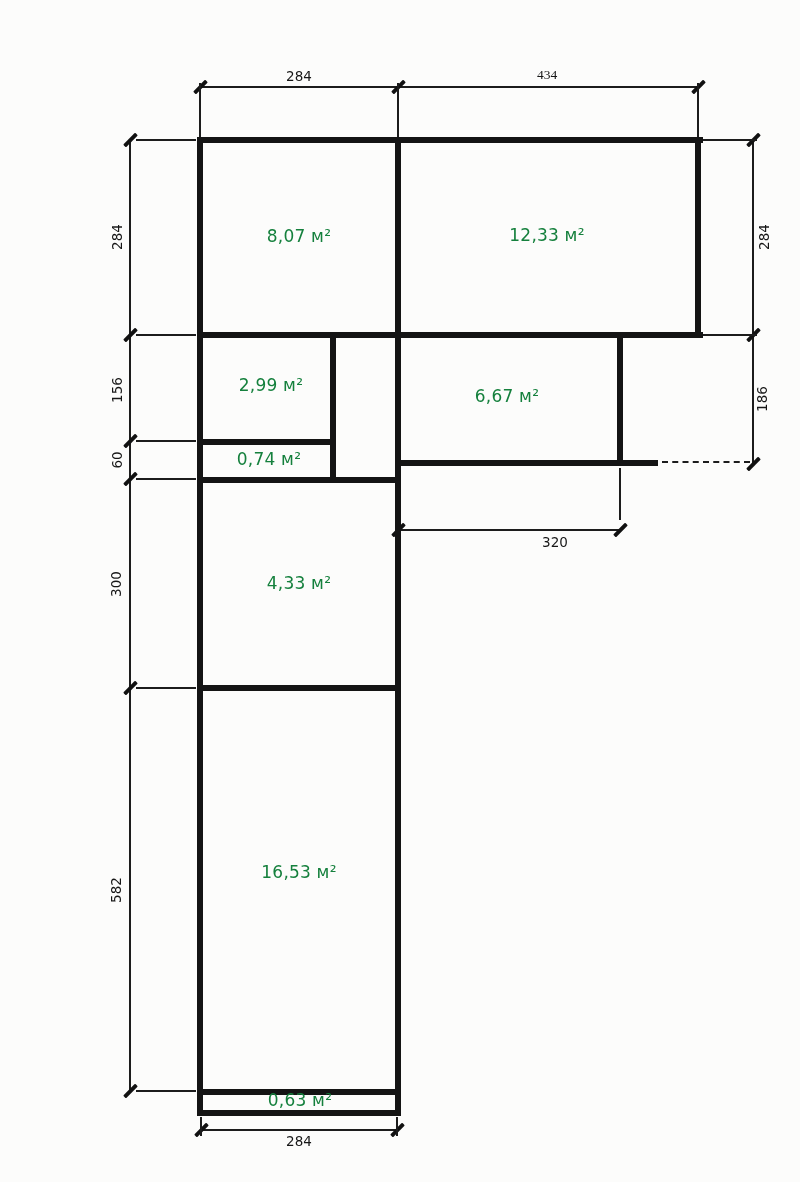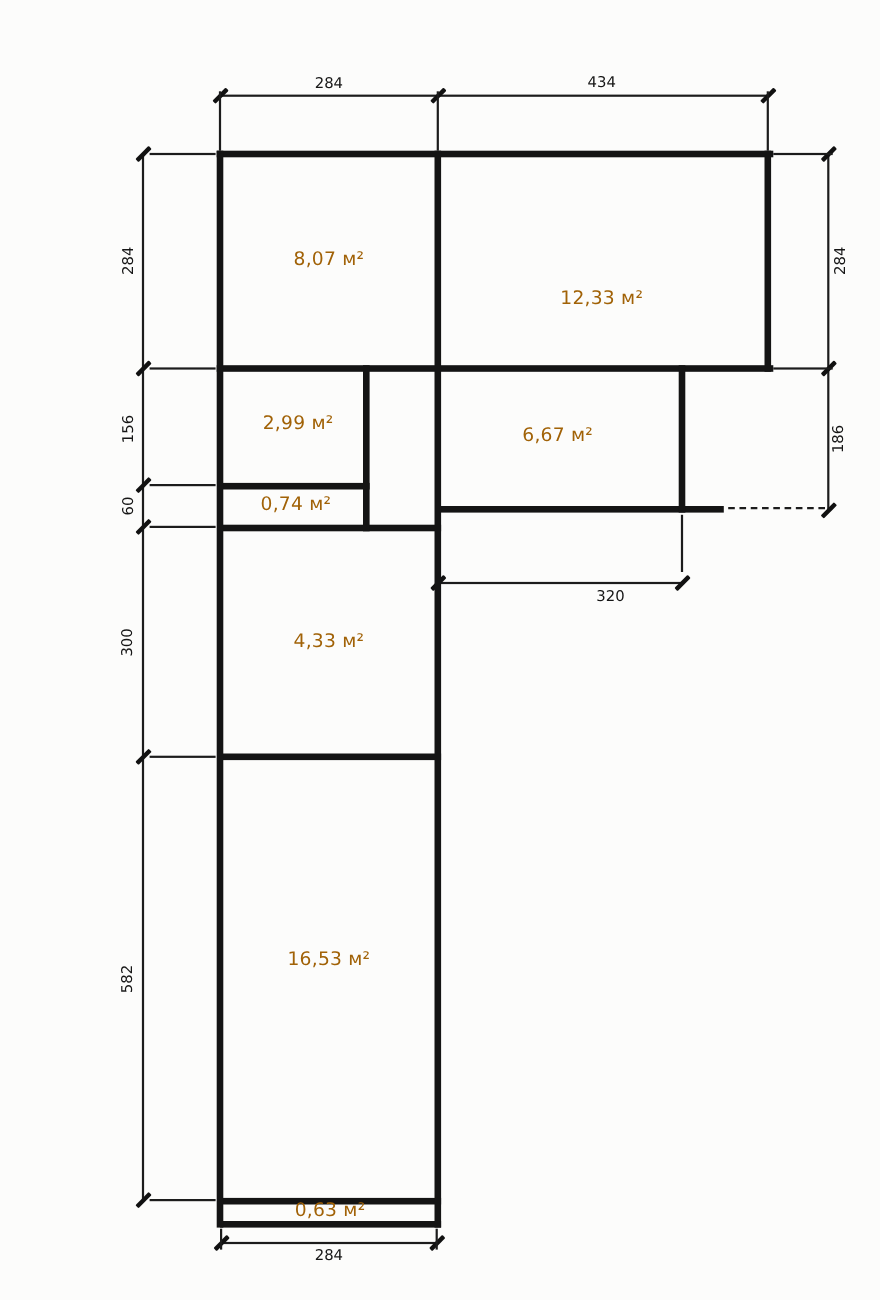--- a/index.html
+++ b/index.html
@@ -13,21 +13,21 @@
   
   .wall{position:absolute;background:#141414;}
   
   .line{position:absolute;background:#1c1c1c;}
   .dash{position:absolute;border-top:2.5px dashed #1c1c1c;background:none;}
   
   .tick{position:absolute;width:17px;height:4px;background:#111;
         transform:rotate(-45deg);transform-origin:center;border-radius:1px;}
   
   .room-label{
-    position:absolute;color:#a16207;font-size:17px;letter-spacing:.2px;
+    position:absolute;color:#15803d;font-size:17px;letter-spacing:.2px;
     transform:translate(-50%,-50%);white-space:nowrap;z-index:3;
   }
   .dim-label{
     position:absolute;color:#161616;font-size:13.5px;
     transform:translate(-50%,-50%);white-space:nowrap;z-index:3;
   }
   .dim-label.vert{transform:translate(-50%,-50%) rotate(-90deg);}
   .under{z-index:1;}
   .wall{z-index:2;}
 </style>
@@ -83,30 +83,30 @@
   <div class="tick" style="left:745px;top:462px;"></div>
   <div class="tick" style="left:192px;top:85px;"></div>
   <div class="tick" style="left:390px;top:85px;"></div>
   <div class="tick" style="left:690px;top:85px;"></div>
   <div class="tick" style="left:390px;top:528px;"></div>
   <div class="tick" style="left:612px;top:528px;"></div>
   <div class="tick" style="left:193px;top:1128px;"></div>
   <div class="tick" style="left:389px;top:1128px;"></div>
 
   <div class="room-label" style="left:299px;top:236px;">8,07 м²</div>
-  <div class="room-label" style="left:547px;top:235px;margin-top:36px;">12,33 м²</div>
+  <div class="room-label" style="left:547px;top:235px;">12,33 м²</div>
   <div class="room-label" style="left:271px;top:385px;text-align:right;">2,99 м²</div>
   <div class="room-label" style="left:507px;top:396px;">6,67 м²</div>
   <div class="room-label" style="left:269px;top:459px;">0,74 м²</div>
   <div class="room-label" style="left:299px;top:583px;">4,33 м²</div>
   <div class="room-label" style="left:299px;top:872px;">16,53 м²</div>
   <div class="room-label" style="left:300px;top:1100px;">0,63 м²</div>
 
   <div class="dim-label" style="left:299px;top:76px;">284</div>
-  <div class="dim-label" style="left:547px;top:75px;">434</div>
+  <div class="dim-label" style="left:547px;top:75px;font-family:Liberation Serif, serif;">434</div>
   <div class="dim-label vert" style="left:117px;top:237px;">284</div>
   <div class="dim-label vert" style="left:117px;top:390px;">156</div>
   <div class="dim-label vert" style="left:117px;top:460px;">60</div>
   <div class="dim-label vert" style="left:116px;top:584px;">300</div>
   <div class="dim-label vert" style="left:116px;top:890px;">582</div>
   <div class="dim-label vert" style="left:764px;top:237px;">284</div>
   <div class="dim-label vert" style="left:762px;top:399px;">186</div>
   <div class="dim-label" style="left:508px;top:542px;margin-left:47px;">320</div>
   <div class="dim-label" style="left:299px;top:1141px;">284</div>
 

